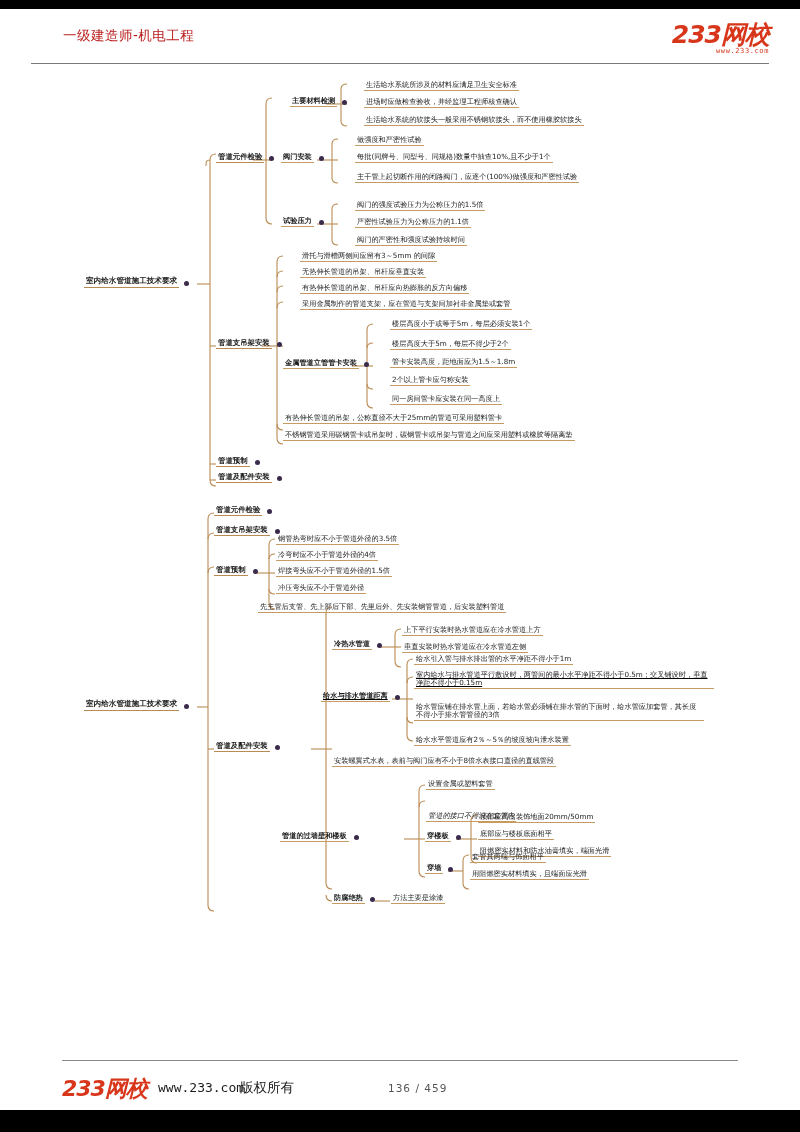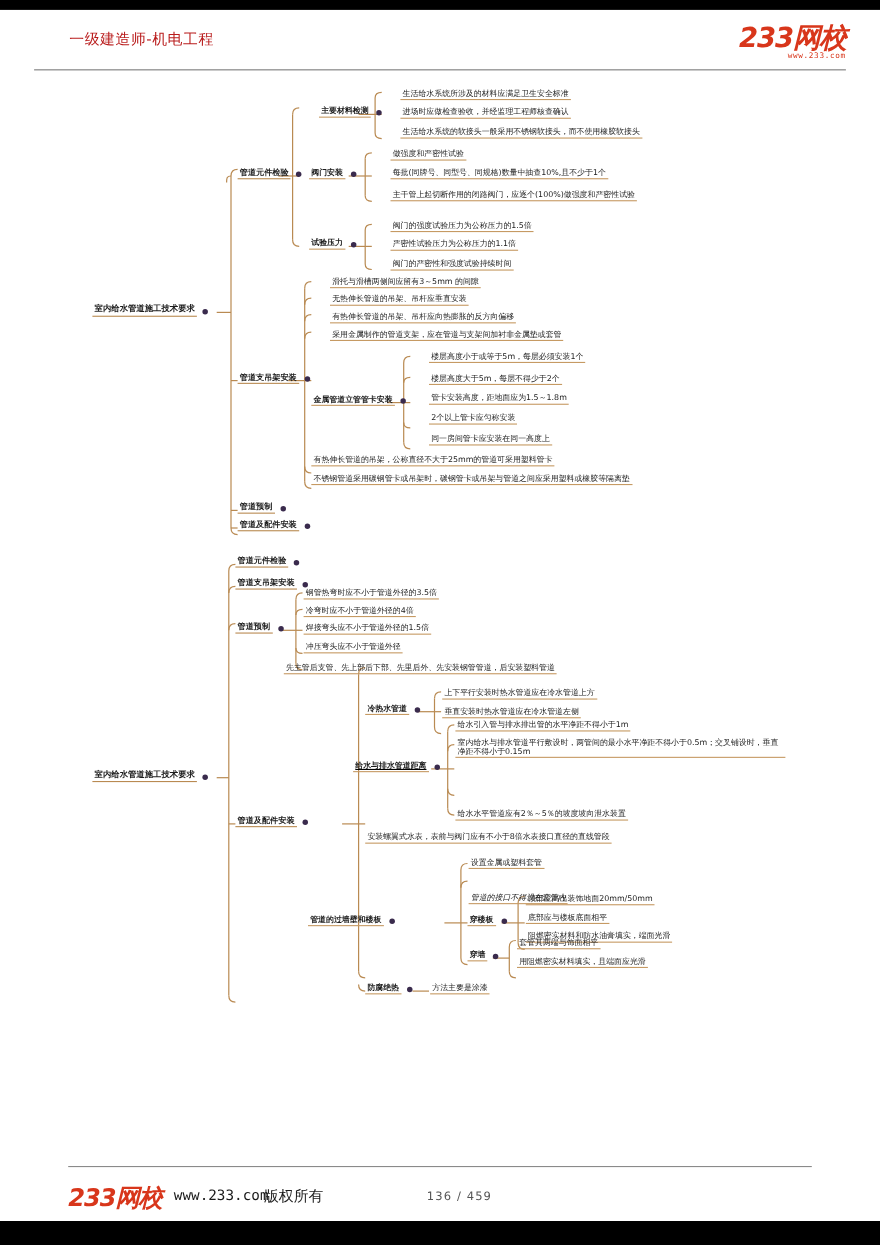--- a/index.html
+++ b/index.html
@@ -396,22 +396,25 @@
       <span class="txt">垂直安装时热水管道应在冷水管道左侧</span>
       </div>
 
     <div class="node lv3" style="left:321px; top:197px;text-decoration:underline;">
       <span class="txt">给水与排水管道距离</span>
       <span class="bullet"></span>
     </div>
     <div class="node leaf nb" style="left:414px; top:160px;">
       <span class="txt">给水引入管与排水排出管的水平净距不得小于1m</span>
       </div>
-    <div class="node leaf nb wrap" style="left:414px; top:176px; width:300px;">
+    <div class="node leaf nb wrap" style="left:414px; top:176px; width:300px;text-decoration:underline;">
       <span class="txt">室内给水与排水管道平行敷设时，两管间的最小水平净距不得小于0.5m；交叉铺设时，垂直净距不得小于0.15m</span>
+      </div>
+    <div class="node leaf nb wrap" style="left:414px; top:208px; width:290px;">
+      <span class="txt">给水管应铺在排水管上面，若给水管必须铺在排水管的下面时，给水管应加套管，其长度不得小于排水管管径的3倍</span>
       </div>
     <div class="node leaf nb" style="left:414px; top:241px;">
       <span class="txt">给水水平管道应有2％～5％的坡度坡向泄水装置</span>
       </div>
 
     <div class="node leaf nb" style="left:332px; top:262px;">
       <span class="txt">安装螺翼式水表，表前与阀门应有不小于8倍水表接口直径的直线管段</span>
       </div>
 
     <div class="node lv3" style="left:280px; top:337px;">

